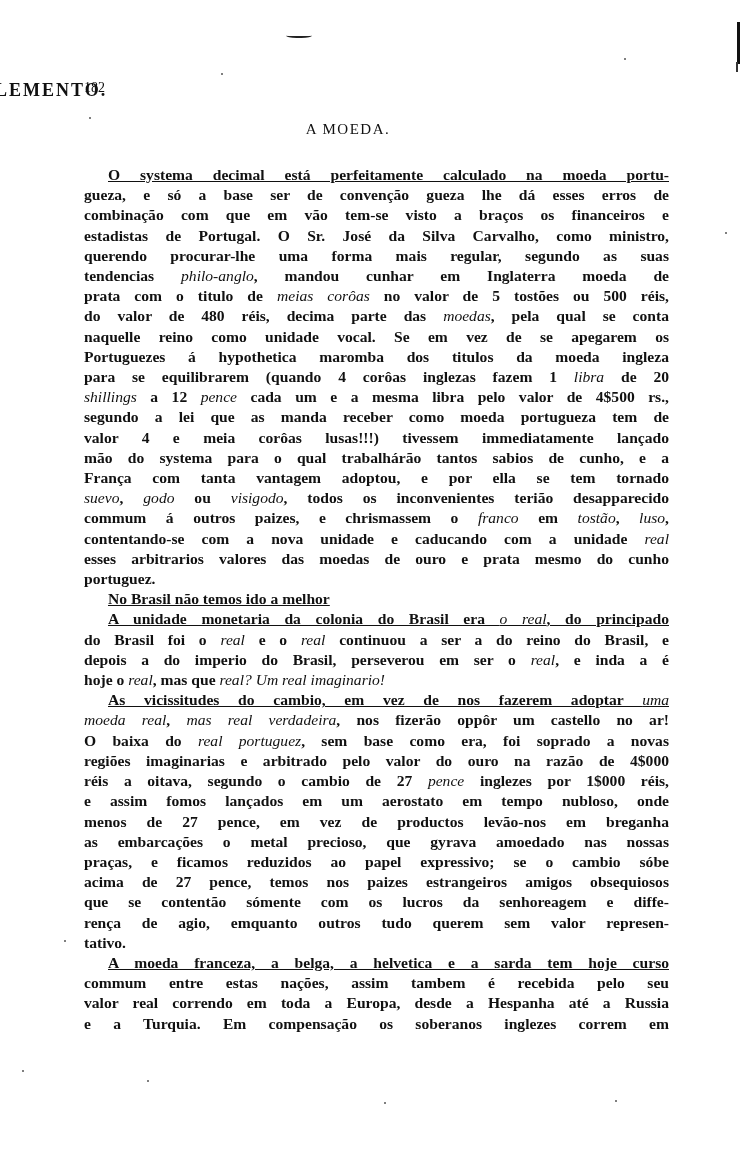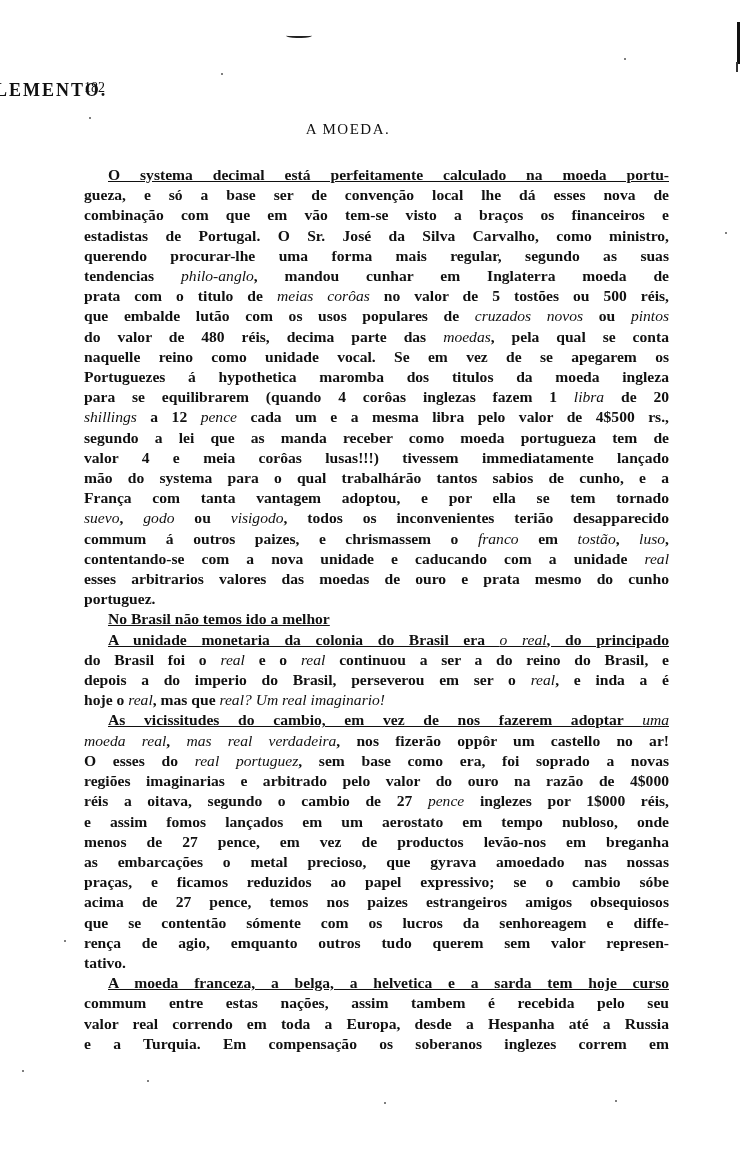--- a/index.html
+++ b/index.html
@@ -23,27 +23,26 @@
 <div class="scan-mark"></div>
 <div class="edge-bar"></div>
 <div class="edge-bar2"></div>
 
 <div class="page-number">182</div>
 <div class="running-head">SUPPLEMENTO.</div>
 <div class="title">A MOEDA.</div>
 
 <div class="text-block" id="text-block">
     <span class="line indent"><span>O systema decimal está perfeitamente calculado na moeda portu-</span></span>
-    <span class="line"><span>gueza, e só a base ser de convenção local lhe dá esses nova de</span></span>
+    <span class="line"><span>gueza, e só a base ser de convenção gueza lhe dá esses erros de</span></span>
     <span class="line"><span>combinação com que em vão tem-se visto a braços os financeiros e</span></span>
     <span class="line"><span>estadistas de Portugal. O Sr. José da Silva Carvalho, como ministro,</span></span>
     <span class="line"><span>querendo procurar-lhe uma forma mais regular, segundo as suas</span></span>
     <span class="line"><span>tendencias </span><i>philo-anglo</i><span>, mandou cunhar em Inglaterra moeda de</span></span>
     <span class="line"><span>prata com o titulo de </span><i>meias corôas</i><span> no valor de 5 tostões ou 500 réis,</span></span>
-    <span class="line"><span>que embalde lutão com os usos populares de </span><i>cruzados novos</i><span> ou </span><i>pintos</i></span>
     <span class="line"><span>do valor de 480 réis, decima parte das </span><i>moedas</i><span>, pela qual se conta</span></span>
     <span class="line"><span>naquelle reino como unidade vocal. Se em vez de se apegarem os</span></span>
     <span class="line"><span>Portuguezes á hypothetica maromba dos titulos da moeda ingleza</span></span>
     <span class="line"><span>para se equilibrarem (quando 4 corôas inglezas fazem 1 </span><i>libra</i><span> de 20</span></span>
     <span class="line"><i>shillings</i><span> a 12 </span><i>pence</i><span> cada um e a mesma libra pelo valor de 4$500 rs.,</span></span>
     <span class="line"><span>segundo a lei que as manda receber como moeda portugueza tem de</span></span>
     <span class="line"><span>valor 4 e meia corôas lusas!!!) tivessem immediatamente lançado</span></span>
     <span class="line"><span>mão do systema para o qual trabalhárão tantos sabios de cunho, e a</span></span>
     <span class="line"><span>França com tanta vantagem adoptou, e por ella se tem tornado</span></span>
     <span class="line"><i>suevo</i><span>, </span><i>godo</i><span> ou </span><i>visigodo</i><span>, todos os inconvenientes terião desapparecido</span></span>
@@ -51,21 +50,21 @@
     <span class="line"><span>contentando-se com a nova unidade e caducando com a unidade </span><i>real</i></span>
     <span class="line"><span>esses arbitrarios valores das moedas de ouro e prata mesmo do cunho</span></span>
     <span class="line last"><span>portuguez.</span></span>
     <span class="line indent last"><span>No Brasil não temos ido a melhor</span></span>
     <span class="line indent"><span>A unidade monetaria da colonia do Brasil era </span><i>o real</i><span>, do principado</span></span>
     <span class="line"><span>do Brasil foi o </span><i>real</i><span> e o </span><i>real</i><span> continuou a ser a do reino do Brasil, e</span></span>
     <span class="line"><span>depois a do imperio do Brasil, perseverou em ser o </span><i>real</i><span>, e inda a é</span></span>
     <span class="line last"><span>hoje o </span><i>real</i><span>, mas que </span><i>real? Um real imaginario!</i></span>
     <span class="line indent"><span>As vicissitudes do cambio, em vez de nos fazerem adoptar </span><i>uma</i></span>
     <span class="line"><i>moeda real</i><span>, </span><i>mas real verdadeira</i><span>, nos fizerão oppôr um castello no ar!</span></span>
-    <span class="line"><span>O esses do </span><i>real portuguez</i><span>, sem base como era, foi soprado a novas</span></span>
+    <span class="line"><span>O baixa do </span><i>real portuguez</i><span>, sem base como era, foi soprado a novas</span></span>
     <span class="line"><span>regiões imaginarias e arbitrado pelo valor do ouro na razão de 4$000</span></span>
     <span class="line"><span>réis a oitava, segundo o cambio de 27 </span><i>pence</i><span> inglezes por 1$000 réis,</span></span>
     <span class="line"><span>e assim fomos lançados em um aerostato em tempo nubloso, onde</span></span>
     <span class="line"><span>menos de 27 pence, em vez de productos levão-nos em breganha</span></span>
     <span class="line"><span>as embarcações o metal precioso, que gyrava amoedado nas nossas</span></span>
     <span class="line"><span>praças, e ficamos reduzidos ao papel expressivo; se o cambio sóbe</span></span>
     <span class="line"><span>acima de 27 pence, temos nos paizes estrangeiros amigos obsequiosos</span></span>
     <span class="line"><span>que se contentão sómente com os lucros da senhoreagem e diffe-</span></span>
     <span class="line"><span>rença de agio, emquanto outros tudo querem sem valor represen-</span></span>
     <span class="line last"><span>tativo.</span></span>

